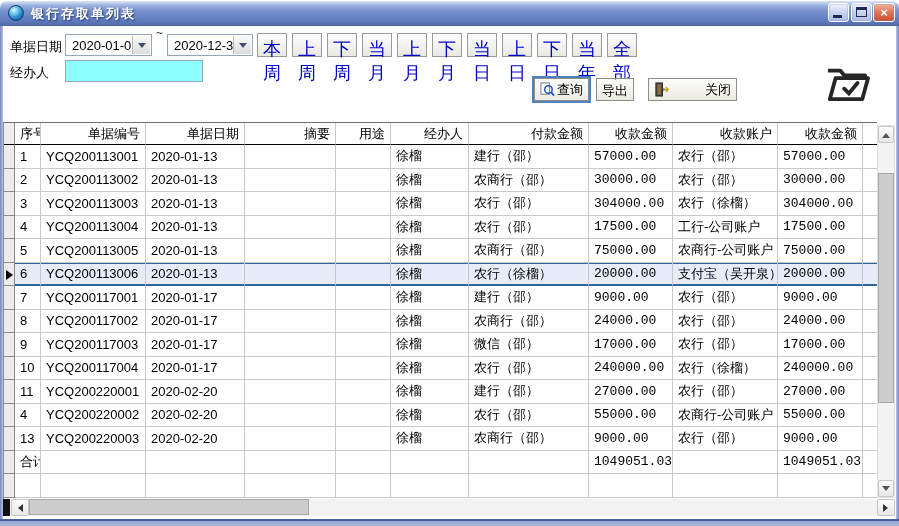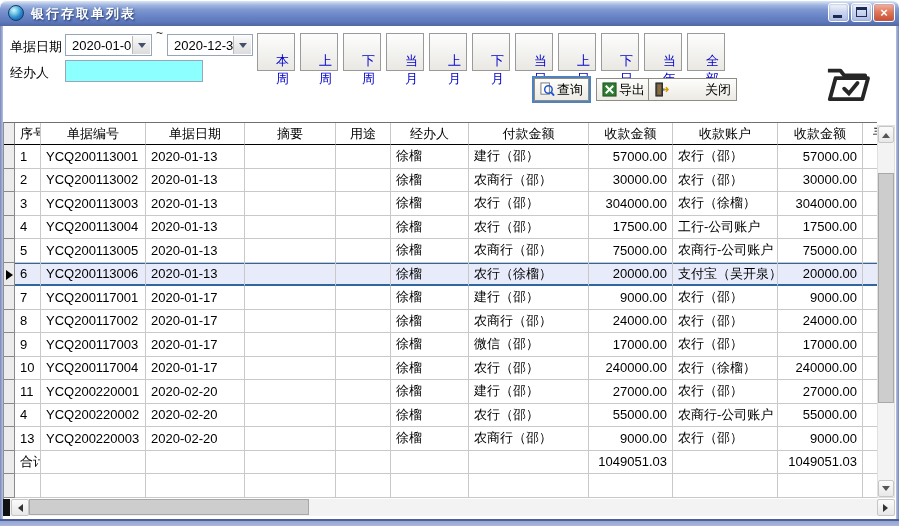--- a/index.html
+++ b/index.html
@@ -33,40 +33,40 @@
     background:linear-gradient(180deg,#4c5f9a 0,#4c5f9a 2px,#94a4d4 2px,#aab6dd 100%);}
   
   .lbl{position:absolute;color:#000;}
   .combo{position:absolute;height:22px;background:#fff;border:1px solid #97a5b8;}
   .combo .val{position:absolute;left:6px;top:3px;}
   .combo .drop{position:absolute;right:1px;top:1px;width:18px;height:18px;background:linear-gradient(180deg,#fafafa,#dcdcdc);
     border-left:1px solid #b9b9b9;display:flex;align-items:center;justify-content:center;}
   .tri-down{width:0;height:0;border:4px solid transparent;border-top:5px solid #44506b;margin-top:4px;}
   .tilde{position:absolute;left:156px;top:26px;font-size:12px;color:#333;}
   .pbar{position:absolute;left:257px;top:33px;display:flex;gap:5px;}
-  .pbtn{width:30px;height:24px;padding:18px;border:1px solid #9a9a9a;background:linear-gradient(180deg,#fdfdfd,#e9e8e3);
-    color:#0000cc;font-size:13px;font-family:Liberation Mono, monospace;cursor:default;}
+  .pbtn{width:30px;height:24px;padding:3px;border:1px solid #9a9a9a;background:linear-gradient(180deg,#fdfdfd,#e9e8e3);
+    color:#0000cc;font-size:18px;font-family:Liberation Mono, monospace;cursor:default;}
   .handler-input{position:absolute;left:65px;top:60px;width:138px;height:22px;background:#8cffff;
     border:1px solid #9aa6b8;padding:0 4px;font-family:inherit;font-size:13px;}
   .btn{position:absolute;height:23px;border:1px solid #8d8d85;background:linear-gradient(180deg,#fdfdfb,#eceae3);
     font-size:13px;font-family:inherit;display:flex;align-items:center;gap:2px;padding:0 5px;cursor:default;}
   .btn-query{outline:2px solid #4f83c0;align-items:center;}
   .btn svg{display:block;}
   .folder-icon{position:absolute;left:822px;top:61px;width:50px;height:42px;}
   
   .gridbox{position:absolute;left:3px;top:122px;width:874px;height:378px;overflow:hidden;background:#fff;
     border-top:1px solid #707070;border-left:1px solid #909090;}
   table.grid{border-collapse:separate;border-spacing:0;table-layout:fixed;width:919px;}
-  table.grid th{height:22px;font-weight:normal;text-align:center;padding:0 5px;background:#fff;
+  table.grid th{height:22px;font-weight:normal;text-align:right;padding:0 5px;background:#fff;
     border-bottom:1px solid #000;border-right:1px solid #c9c9c9;white-space:nowrap;overflow:hidden;}
   table.grid th.rowsel-h{background:#ededed;border-right:1px solid #8a8a8a;}
   table.grid td{height:23.5px;padding:0 5px;border-right:1px solid #c9c9c9;border-bottom:1px solid #c9c9c9;
     white-space:nowrap;overflow:hidden;background:#fff;}
   table.grid td.rowsel{background:#ececec;border-right:1px solid #8a8a8a;border-bottom:1px solid #8a8a8a;padding:0;position:relative;}
-  table.grid td.num{text-align:right;}
+  table.grid td.num{font-family:Liberation Mono, monospace;}
   tr.selected td{background:#e7ebfa;box-shadow:inset 0 1px 0 #2f66a0,inset 0 -1px 0 #2f66a0;border-bottom-color:#2f66a0;}
   tr.selected td.rowsel{background:#ececec;box-shadow:none;}
   .selmark{position:absolute;left:2px;top:7px;width:0;height:0;
     border-left:7px solid #000;border-top:5px solid transparent;border-bottom:5px solid transparent;}
   
   .vscroll{position:absolute;left:877px;top:125px;width:18px;height:373px;background:#f3f3f3;border:1px solid #e0e0e0;}
   .hscroll{position:absolute;left:3px;top:499px;width:892px;height:17px;background:#f3f3f3;}
   .sb-btn{position:absolute;background:linear-gradient(180deg,#fbfbfb,#e8e8e8);border:1px solid #c6c6c6;border-radius:2px;
     display:flex;align-items:center;justify-content:center;}
   .v-up{left:0;top:0;width:16px;height:17px;}
@@ -130,21 +130,21 @@
   <input class="handler-input" value="" style="">
 
   <button class="btn btn-query" style="left:534px;top:78px;">
     <svg width="15" height="15" viewBox="0 0 16 16">
       <rect x="1" y="1" width="9" height="12" fill="#fff" stroke="#777"></rect>
       <circle cx="9" cy="8" r="4" fill="none" stroke="#2255cc" stroke-width="1.6"></circle>
       <line x1="12" y1="11" x2="15" y2="14.5" stroke="#2255cc" stroke-width="2"></line>
     </svg>
     <span>查询</span>
   </button>
-  <button class="btn" style="left:596px;top:78px;">
+  <button class="btn" style="left:596px;top:78px;flex-direction:column;">
     <svg width="15" height="15" viewBox="0 0 16 16">
       <rect x="1" y="1" width="14" height="14" fill="#2f7d32" stroke="#1b4d1e"></rect>
       <line x1="4" y1="4" x2="12" y2="12" stroke="#fff" stroke-width="2"></line>
       <line x1="12" y1="4" x2="4" y2="12" stroke="#fff" stroke-width="2"></line>
     </svg>
     <span>导出</span>
   </button>
   <button class="btn" style="left:648px;top:78px;gap:36px;">
     <svg width="15" height="15" viewBox="0 0 16 16">
       <rect x="2" y="1" width="7" height="14" fill="#4a4a4a" stroke="#222"></rect>

